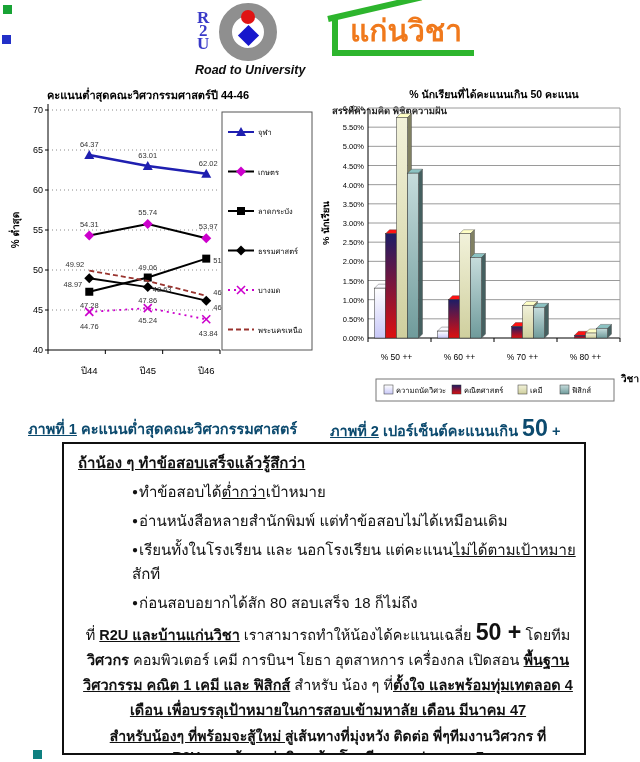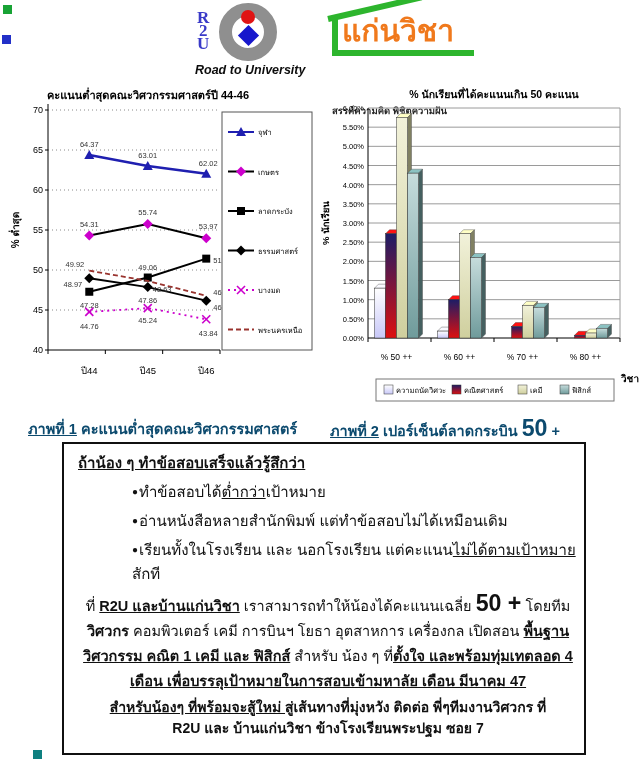--- a/index.html
+++ b/index.html
@@ -30,21 +30,21 @@
   .r2u-dot { position:absolute; left:54px; top:7px; width:14px; height:14px; border-radius:50%; background:#e01414; }
   .r2u-diamond { position:absolute; left:54px; top:25px; width:15px; height:15px; background:#1717cc; transform:rotate(45deg); }
   .r2u-tagline {
     position:absolute; left:8px; top:60px; width:130px;
     font-size:12.5px; font-weight:bold; font-style:italic; color:#0d0d0d; white-space:nowrap;
   }
 
   
   .kaen-logo { left:328px; top:2px; width:165px; height:78px; }
   .kaen-name {
-    position:absolute; left:14px; top:12px; font-size:30px; font-weight:bold;
+    position:absolute; left:22px; top:12px; font-size:30px; font-weight:bold;
     color:#f0791c; white-space:nowrap; line-height:34px;
   }
   .kaen-bar-v { position:absolute; left:4px; top:14px; width:6px; height:38px; background:#2db52d; }
   .kaen-roof { position:absolute; left:0px; top:14px; width:96px; height:6px; background:#2db52d; transform:rotate(-13deg); transform-origin:left center; }
   .kaen-bar-h { position:absolute; left:4px; top:48px; width:142px; height:6px; background:#2db52d; }
   .kaen-tagline { position:absolute; left:4px; top:58px; font-size:9.5px; font-weight:bold; color:#262626; white-space:nowrap;margin-top:43px; }
 
   
   .chart1 { left:8px; top:86px; width:308px; height:330px; }
   .chart2 { left:318px; top:86px; width:322px; height:330px; }
@@ -319,27 +319,28 @@
         <text x="146" y="307" font-size="7.5" fill="#000">คณิตศาสตร์</text>
         <rect x="200" y="299" width="9" height="9" fill="url(#bg2)" stroke="#333" stroke-width="0.5"></rect>
         <text x="212" y="307" font-size="7.5" fill="#000">เคมี</text>
         <rect x="242" y="299" width="9" height="9" fill="url(#bg3)" stroke="#333" stroke-width="0.5"></rect>
         <text x="254" y="307" font-size="7.5" fill="#000">ฟิสิกส์</text>
       </g>
       <text x="303" y="296" font-size="10" font-weight="bold" fill="#000">วิชา</text>
     </svg></div>
 
 <div class="abs caption caption1"><span class="rich-u">ภาพที่  1</span><span> คะแนนต่ำสุดคณะวิศวกรรมศาสตร์</span></div>
-<div class="abs caption caption2"><span class="rich-u">ภาพที่  2</span><span> เปอร์เซ็นต์ลาดกระบิน </span><span class="rich-big">50</span><span> +</span></div>
+<div class="abs caption caption2"><span class="rich-u">ภาพที่  2</span><span> เปอร์เซ็นต์คะแนนเกิน </span><span class="rich-big">50</span><span> +</span></div>
 
 <div class="abs info-box">
   <div class="ib-heading">ถ้าน้อง ๆ ทำข้อสอบเสร็จแล้วรู้สึกว่า</div>
   <div class="ib-bullets">
       <div class="bullet-line"><span class="bullet-glyph">●</span><span>ทำข้อสอบได้</span><span class="rich-u">ต่ำกว่า</span><span>เป้าหมาย</span></div>
       <div class="bullet-line"><span class="bullet-glyph">●</span><span>อ่านหนังสือหลายสำนักพิมพ์ แต่ทำข้อสอบไม่ได้เหมือนเดิม</span></div>
       <div class="bullet-line"><span class="bullet-glyph">●</span><span>เรียนทั้งในโรงเรียน และ นอกโรงเรียน แต่คะแนน</span><span class="rich-u">ไม่ได้ตามเป้าหมาย</span><span>สักที</span></div>
+      <div class="bullet-line"><span class="bullet-glyph">●</span><span>ก่อนสอบอยากได้สัก 80 สอบเสร็จ 18 ก็ไม่ถึง</span></div>
     </div>
   <div class="ib-paragraph"><span>ที่ </span><span class="rich-u rich-b">R2U และบ้านแก่นวิชา</span><span>  เราสามารถทำให้น้องได้คะแนนเฉลี่ย </span><span class="rich-big">50 +</span><span>  โดยทีม </span><span class="rich-b">วิศวกร</span><span> คอมพิวเตอร์ เคมี  การบินฯ โยธา อุตสาหการ เครื่องกล เปิดสอน </span><span class="rich-u rich-b">พื้นฐานวิศวกรรม  คณิต 1 เคมี  และ ฟิสิกส์</span><span>  สำหรับ น้อง ๆ ที่</span><span class="rich-u rich-b">ตั้งใจ และพร้อมทุ่มเทตลอด 4 เดือน เพื่อบรรลุเป้าหมายในการสอบเข้ามหาลัย เดือน มีนาคม 47</span></div>
   <div class="ib-contact">
       <div class="contact-line"><span class="rich-u">สำหรับน้องๆ ที่พร้อมจะสู้ใหม่ </span><span>สู่เส้นทางที่มุ่งหวัง ติดต่อ พี่ๆทีมงานวิศวกร ที่</span></div>
       <div class="contact-line"><span>R2U และ บ้านแก่นวิชา ข้างโรงเรียนพระปฐม ซอย 7</span></div>
     </div>
 </div>
 
 </body></html>

